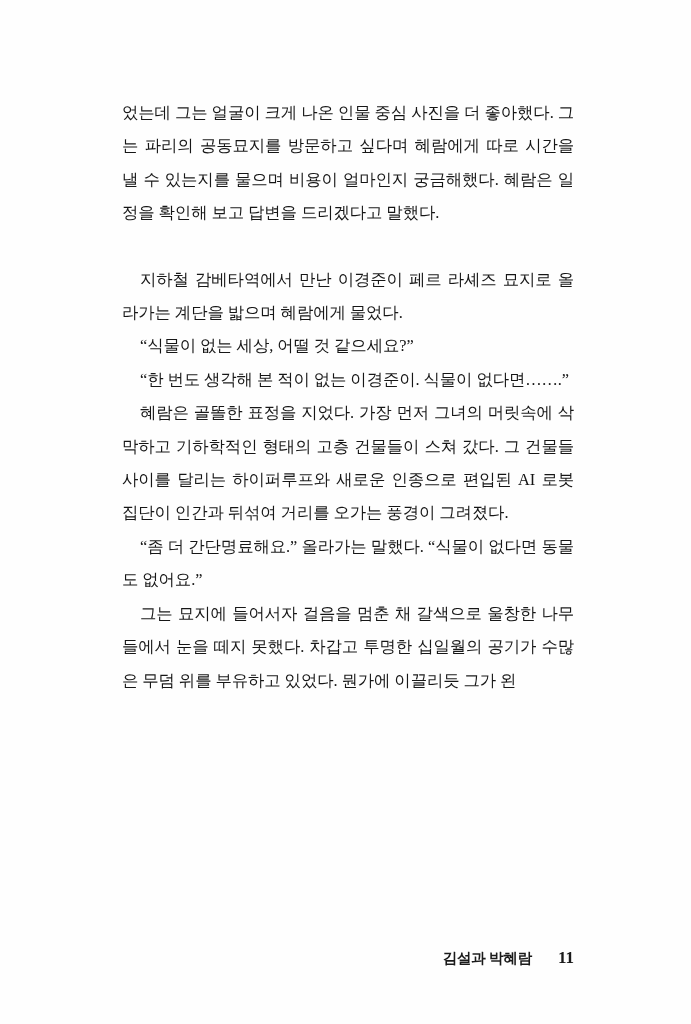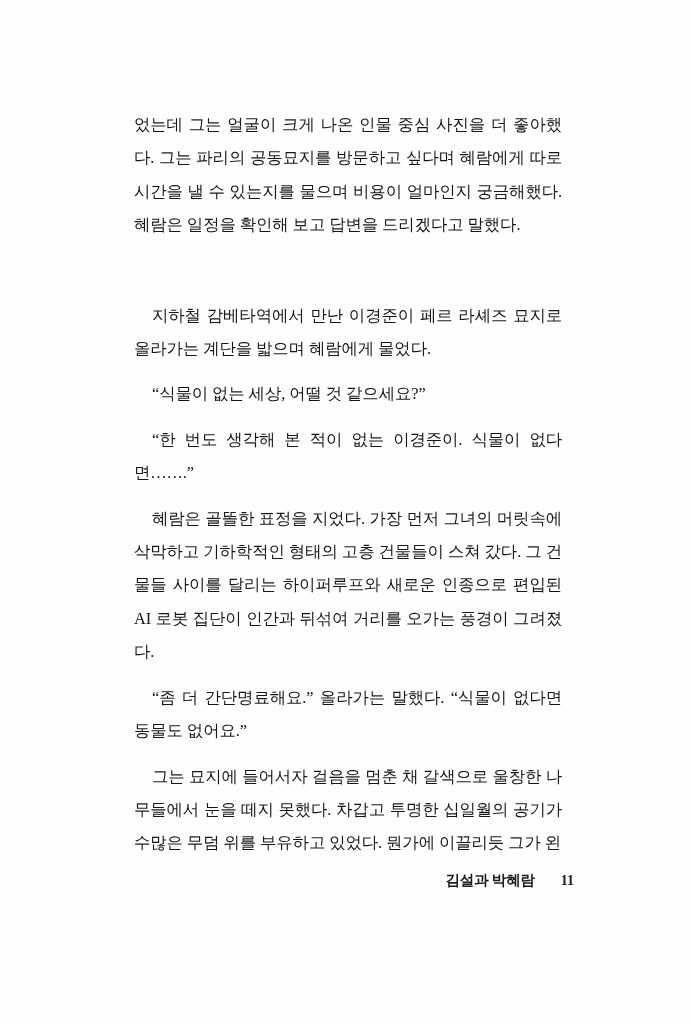--- a/index.html
+++ b/index.html
@@ -23,54 +23,54 @@
     height: 1024px;
     background: #fefefe;
   }
   .text-column {
     position: absolute;
     left: 122px;
     top: 96px;
     width: 452px;
   }
   p.para {
-    margin: 12px;
+    margin: 0;
     font-size: 16.4px;
     line-height: 33.4px;
     letter-spacing: -0.1px;
     text-align: justify;
     text-justify: inter-character;
     word-break: break-all;
     color: #161616;
   }
   p.indent {
     text-indent: 18px;
   }
   .gap-block {
     height: 33px;
   }
   .footer {
     position: absolute;
     left: 122px;
-    top: 871px;
+    top: 948px;
     width: 452px;
     display: flex;
     justify-content: flex-end;
     align-items: baseline;
     font-size: 14.5px;
     color: #1a1a1a;
   }
   .footer-author {
     font-weight: bold;
     letter-spacing: -0.2px;
   }
   .footer-page {
     font-weight: bold;
     margin-left: 26px;
-    font-size: 14px;
+    font-size: 17px;
   }
 </style>
 </head>
 <body>
 
 <div class="page">
 
   <div class="text-column">
 
     <p class="para">었는데 그는 얼굴이 크게 나온 인물 중심 사진을 더 좋아했다. 그는 파리의 공동묘지를 방문하고 싶다며 혜람에게 따로 시간을 낼 수 있는지를 물으며 비용이 얼마인지 궁금해했다. 혜람은 일정을 확인해 보고 답변을 드리겠다고 말했다.</p>

